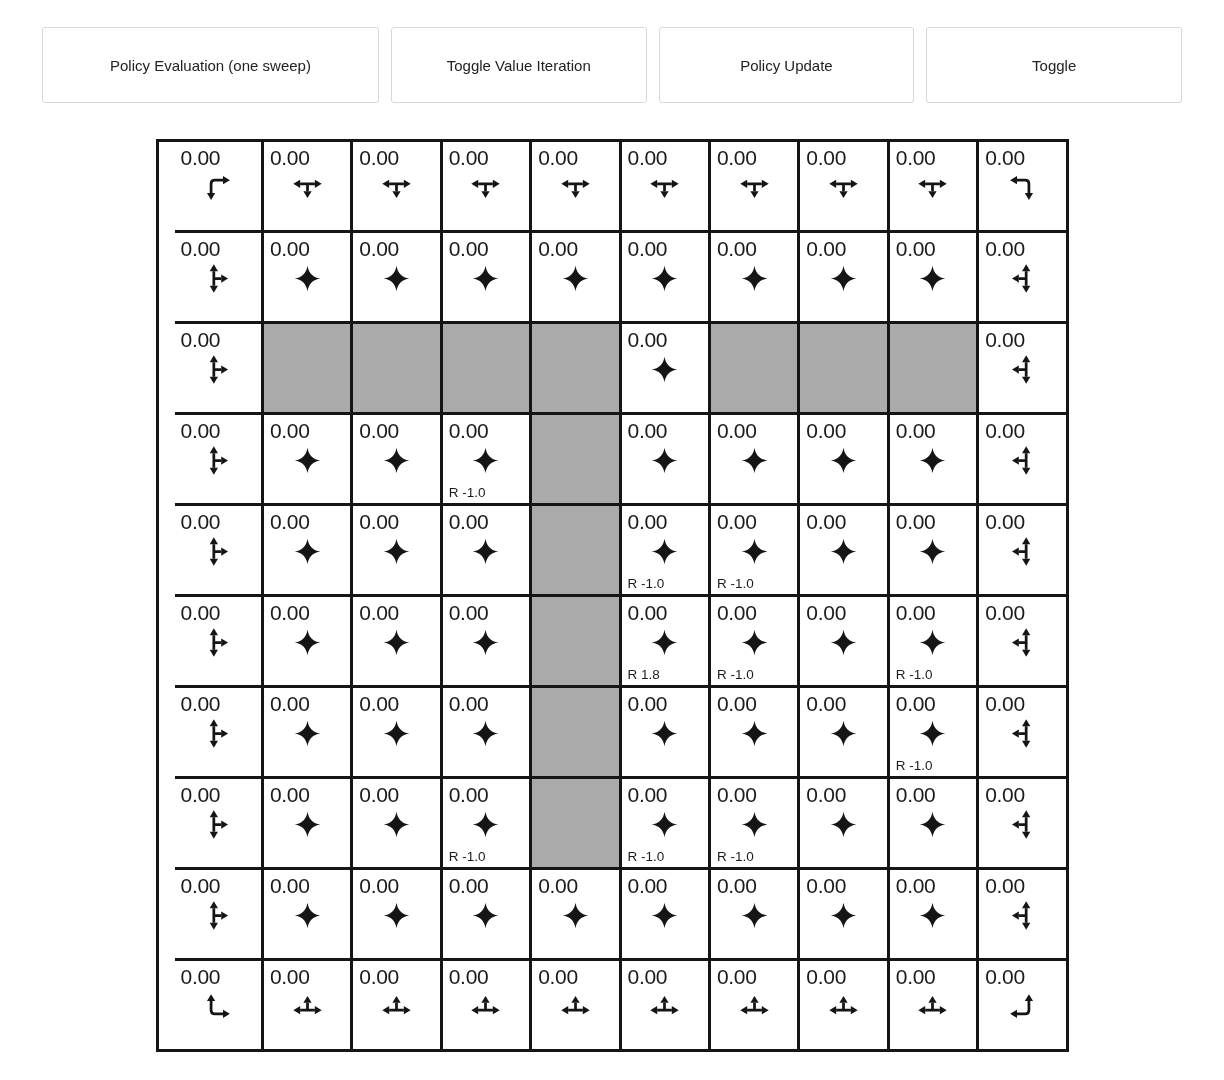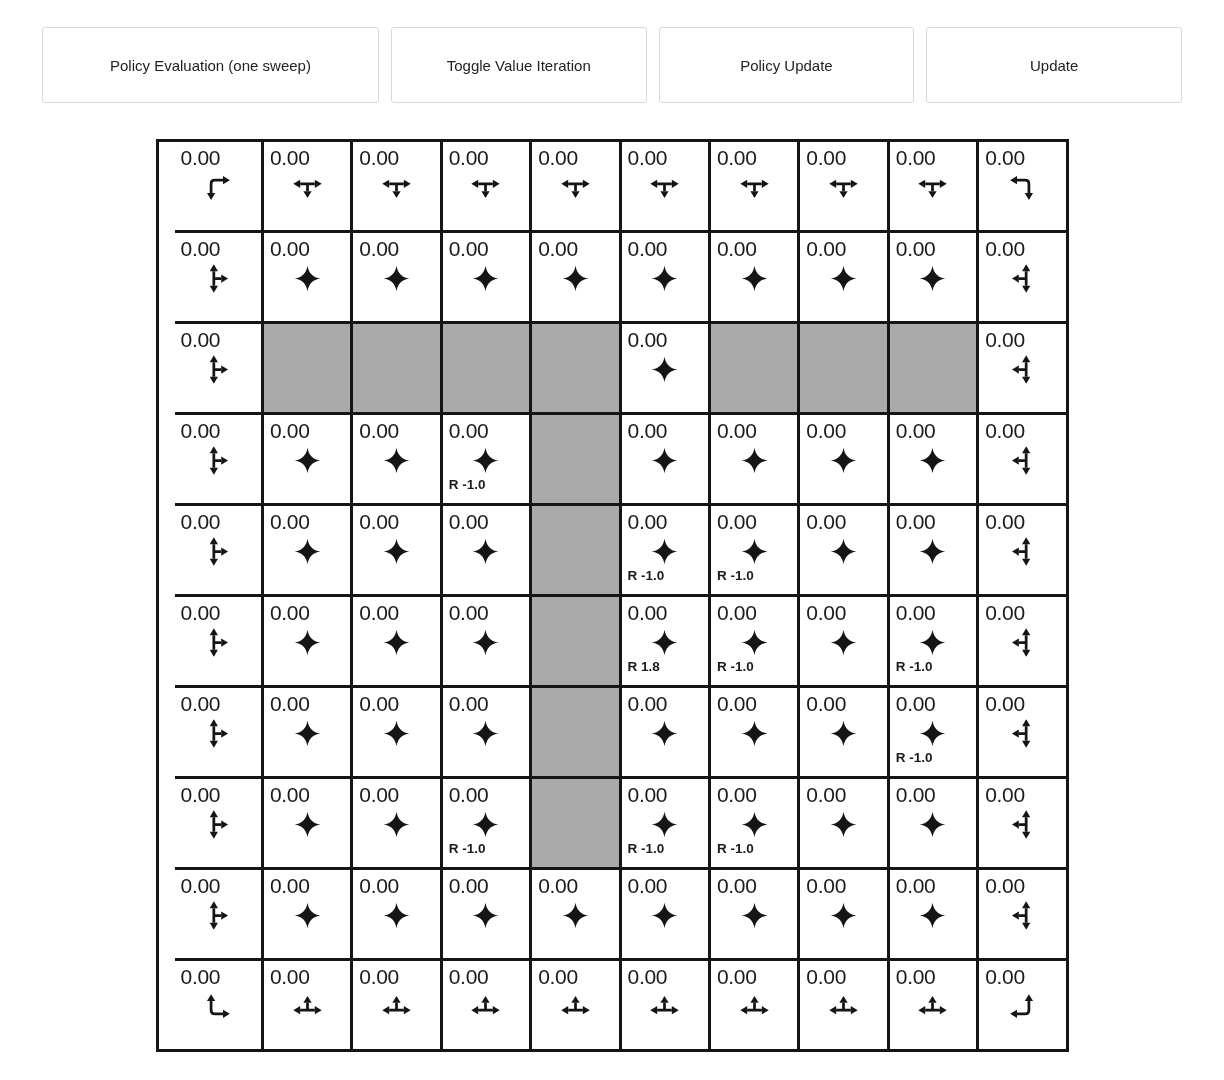--- a/index.html
+++ b/index.html
@@ -83,34 +83,33 @@
   .policy .s {
     fill: none;
     stroke: var(--border);
     stroke-width: 3;
     stroke-linecap: butt;
     stroke-linejoin: round;
   }
   .reward {
     position: absolute;
     left: 6px;
-    bottom: 11px;
+    bottom: 3px;
     font-size: 13.5px;
     color: var(--text);
-    font-weight: bold;
   }
 </style>
 </head>
 <body>
 
 <div class="toolbar">
   <button class="btn wide">Policy Evaluation (one sweep)</button>
   <button class="btn">Toggle Value Iteration</button>
   <button class="btn">Policy Update</button>
-  <button class="btn">Update</button>
+  <button class="btn">Toggle</button>
 </div>
 
 <div class="grid" id="grid">
     <div class="grid-row">
       <div class="cell">
         <span class="val">0.00</span>
         <svg class="policy" viewBox="0 0 36 36">
           <path class="s" d="M11 24 V14 Q11 10 15 10 H24"></path>
           <polygon class="fill" points="6.5,24 11,31.5 15.5,24"></polygon>
           <polygon class="fill" points="24,5.5 31.5,10 24,14.5"></polygon>

